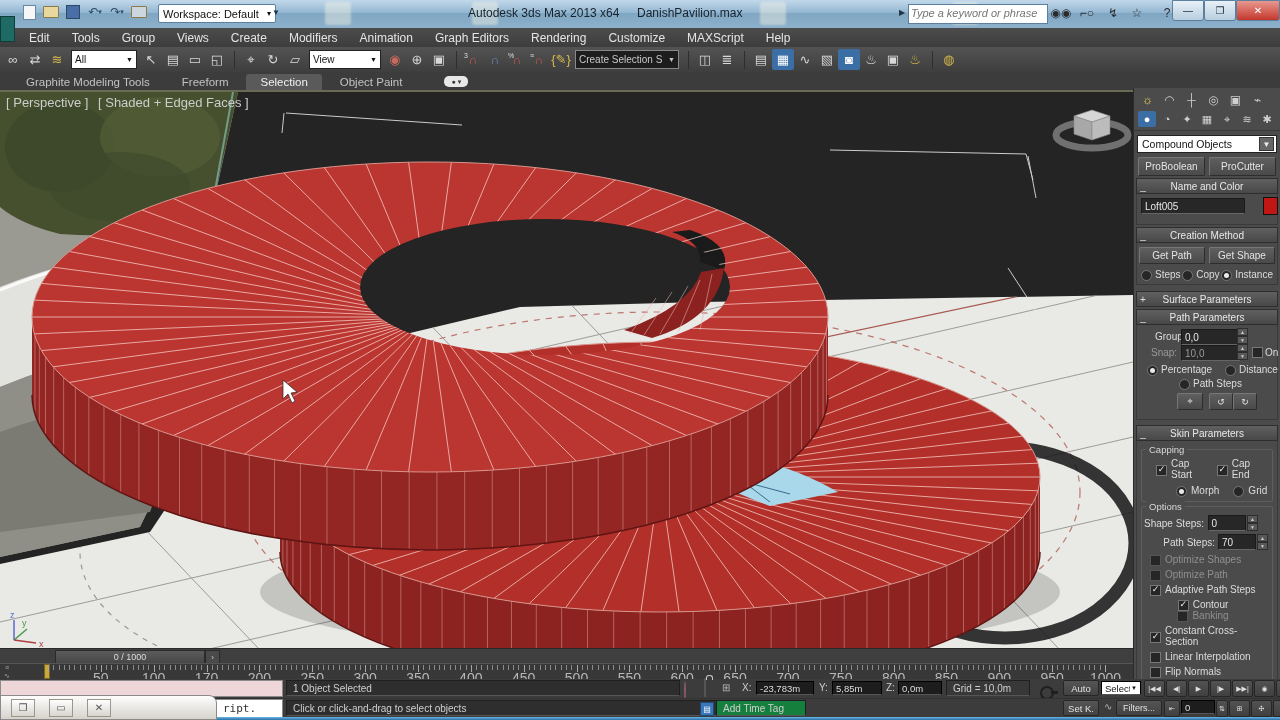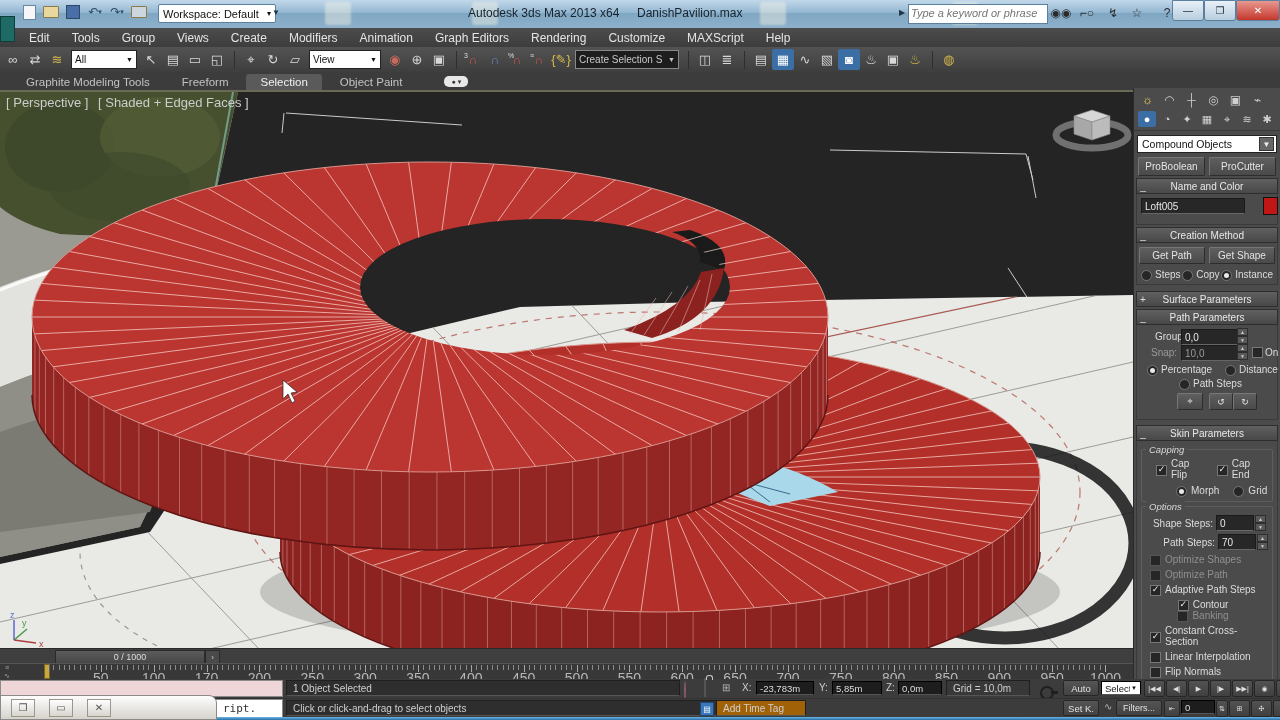--- a/index.html
+++ b/index.html
@@ -100,21 +100,21 @@
     display:inline-block;position:relative;top:1px;flex:0 0 auto;}
   .radio.on::after{content:"";position:absolute;left:2px;top:2px;width:5px;height:5px;
     border-radius:50%;background:#e8e8e8;}
   .cblab{margin-left:4px;}
   .cblab.dis{color:#8f8f8f;}
   .cbrow{display:flex;align-items:center;margin:3px 0 3px 12px;font-size:10px;}
   .cbwrap{display:flex;align-items:center;margin-right:14px;}
   .group{border:1px solid #5e5e5e;border-radius:2px;margin:4px 2px;padding:6px 2px 4px 2px;
     position:relative;}
   .group .glab{position:absolute;top:-6px;left:4px;background:#4b4b4b;padding:0 3px;
-    font-size:9.5px;color:#d8d8d8;font-style:italic;}
+    font-size:9.5px;color:#d8d8d8;}
   
   .timerow{left:0;top:648px;width:1133px;height:15px;background:#3f3f3f;
     border-top:1px solid #2a2a2a;}
   .timeslider{position:absolute;left:55px;top:1px;width:148px;height:12px;
     background:linear-gradient(#5c5c5c,#474747);border:1px solid #2a2a2a;color:#ddd;
     font-size:9px;display:flex;align-items:center;justify-content:center;}
   .timenext{position:absolute;left:205px;top:1px;width:13px;height:12px;
     background:#4a4a4a;border:1px solid #2a2a2a;color:#ccc;font-size:8px;
     display:flex;align-items:center;justify-content:center;}
   .ruler{left:0;top:663px;width:1133px;height:16px;background:#383838;
@@ -725,41 +725,41 @@
     <div class="rollhdr" style="margin-top:5px">
       <span class="pm">_</span>
         <span class="rt">Skin Parameters</span>
     </div>
     <div class="rollbody" style="padding-bottom:2px">
       <div class="group">
         <span class="glab">Capping</span>
         <div style="display:flex;margin:2px 0 0 12px">
           <span class="cbwrap" style="width:64px">
             <span class="cb on"></span>
-            <span class="cblab">Cap Flip</span>
+            <span class="cblab">Cap Start</span>
             </span>
           <span class="cbwrap">
             <span class="cb on"></span>
             <span class="cblab">Cap End</span>
             </span>
         </div>
         <div style="display:flex;margin:5px 0 1px 32px">
           <span class="cbwrap" style="width:52px">
             <span class="radio on"></span>
             <span class="cblab">Morph</span>
             </span>
           <span class="cbwrap">
             <span class="radio"></span>
             <span class="cblab">Grid</span>
             </span>
         </div>
       </div>
       <div class="group">
         <span class="glab">Options</span>
-        <div style="display:flex;align-items:center;justify-content:flex-end;margin:2px 4px 3px 0">
+        <div style="display:flex;align-items:center;justify-content:space-between;margin:2px 12px 3px 0">
           <span>Shape Steps:</span>
           <div class="fld" style="width:30px;margin-left:3px">0</div>
           <div class="spin">
               <span>▲</span>
               <span>▼</span>
             </div>
         </div>
         <div style="display:flex;align-items:center;justify-content:flex-end;margin:0 2px 2px 0">
           <span>Path Steps:</span>
           <div class="fld" style="width:30px;margin-left:3px">70</div>
@@ -1109,21 +1109,21 @@
   </div>
 
   <div class="abs statusrow2">
     <div class="listener-white">
       <span>ript.</span>
     </div>
     <div class="scell" style="left:286px;width:462px;top:1px">Click or click-and-drag to select objects</div>
     <span class="abs" style="left:700px;top:3px">
         <span class="bluesq">▤</span>
       </span>
-    <div class="scell" style="left:716px;width:90px;top:1px;background:#a16207">Add Time Tag</div>
+    <div class="scell" style="left:716px;width:90px;top:1px;background:#15803d">Add Time Tag</div>
     <div class="sbtn" style="left:1063px;width:36px;top:1px">Set K.</div>
     <span class="slab" style="left:1104px;top:2px;color:#b8b8b8">∿</span>
     <div class="sbtn" style="left:1116px;width:46px;top:1px;font-size:9px">Filters...</div>
     <div style="position:absolute;left:1164px;top:1px;display:flex;gap:1px">
       <span class="pbtn" style="width:14px">⇤</span>
       <span class="sfield" style="position:static;width:34px">0</span>
       <span class="pbtn" style="width:10px">⇅</span>
       <span class="pbtn">⊞</span>
       <span class="pbtn">✣</span>
       <span class="pbtn">◯</span>

